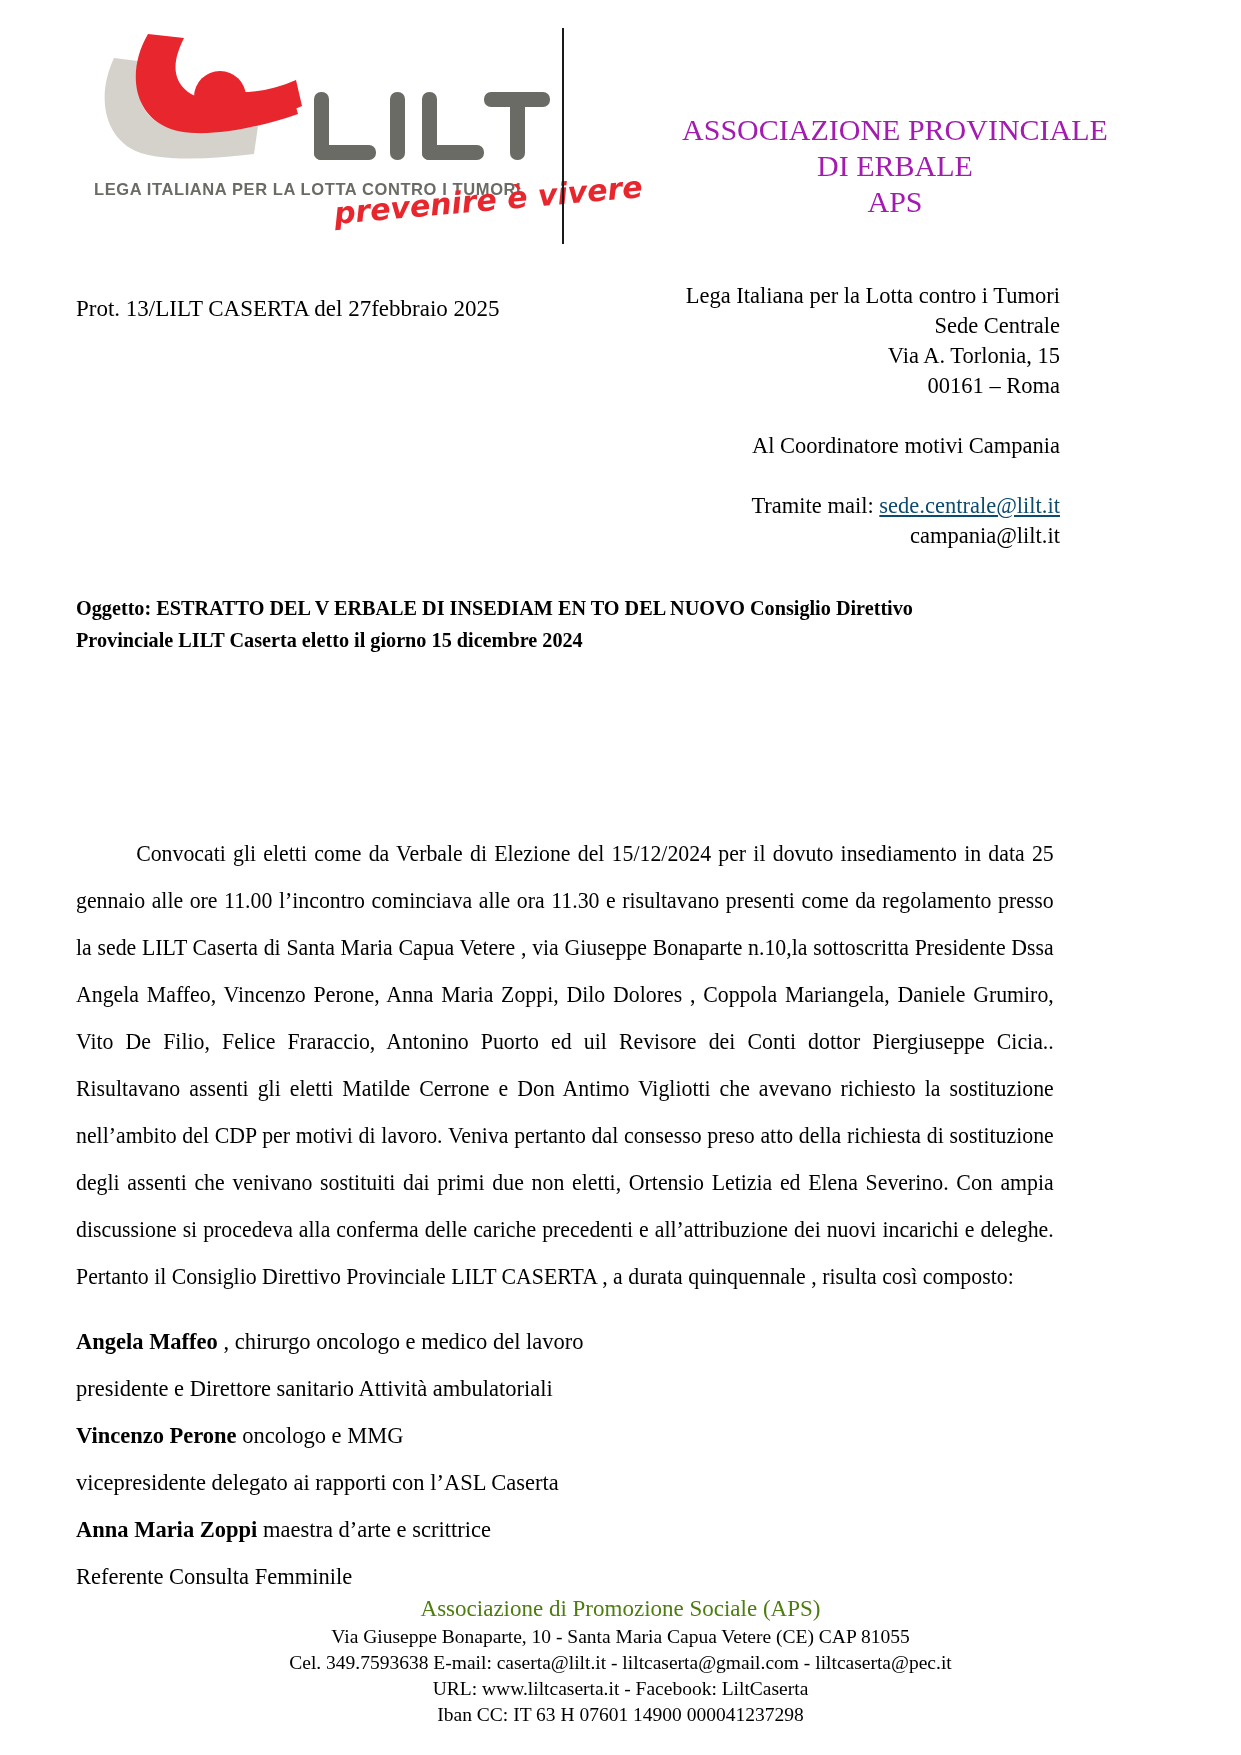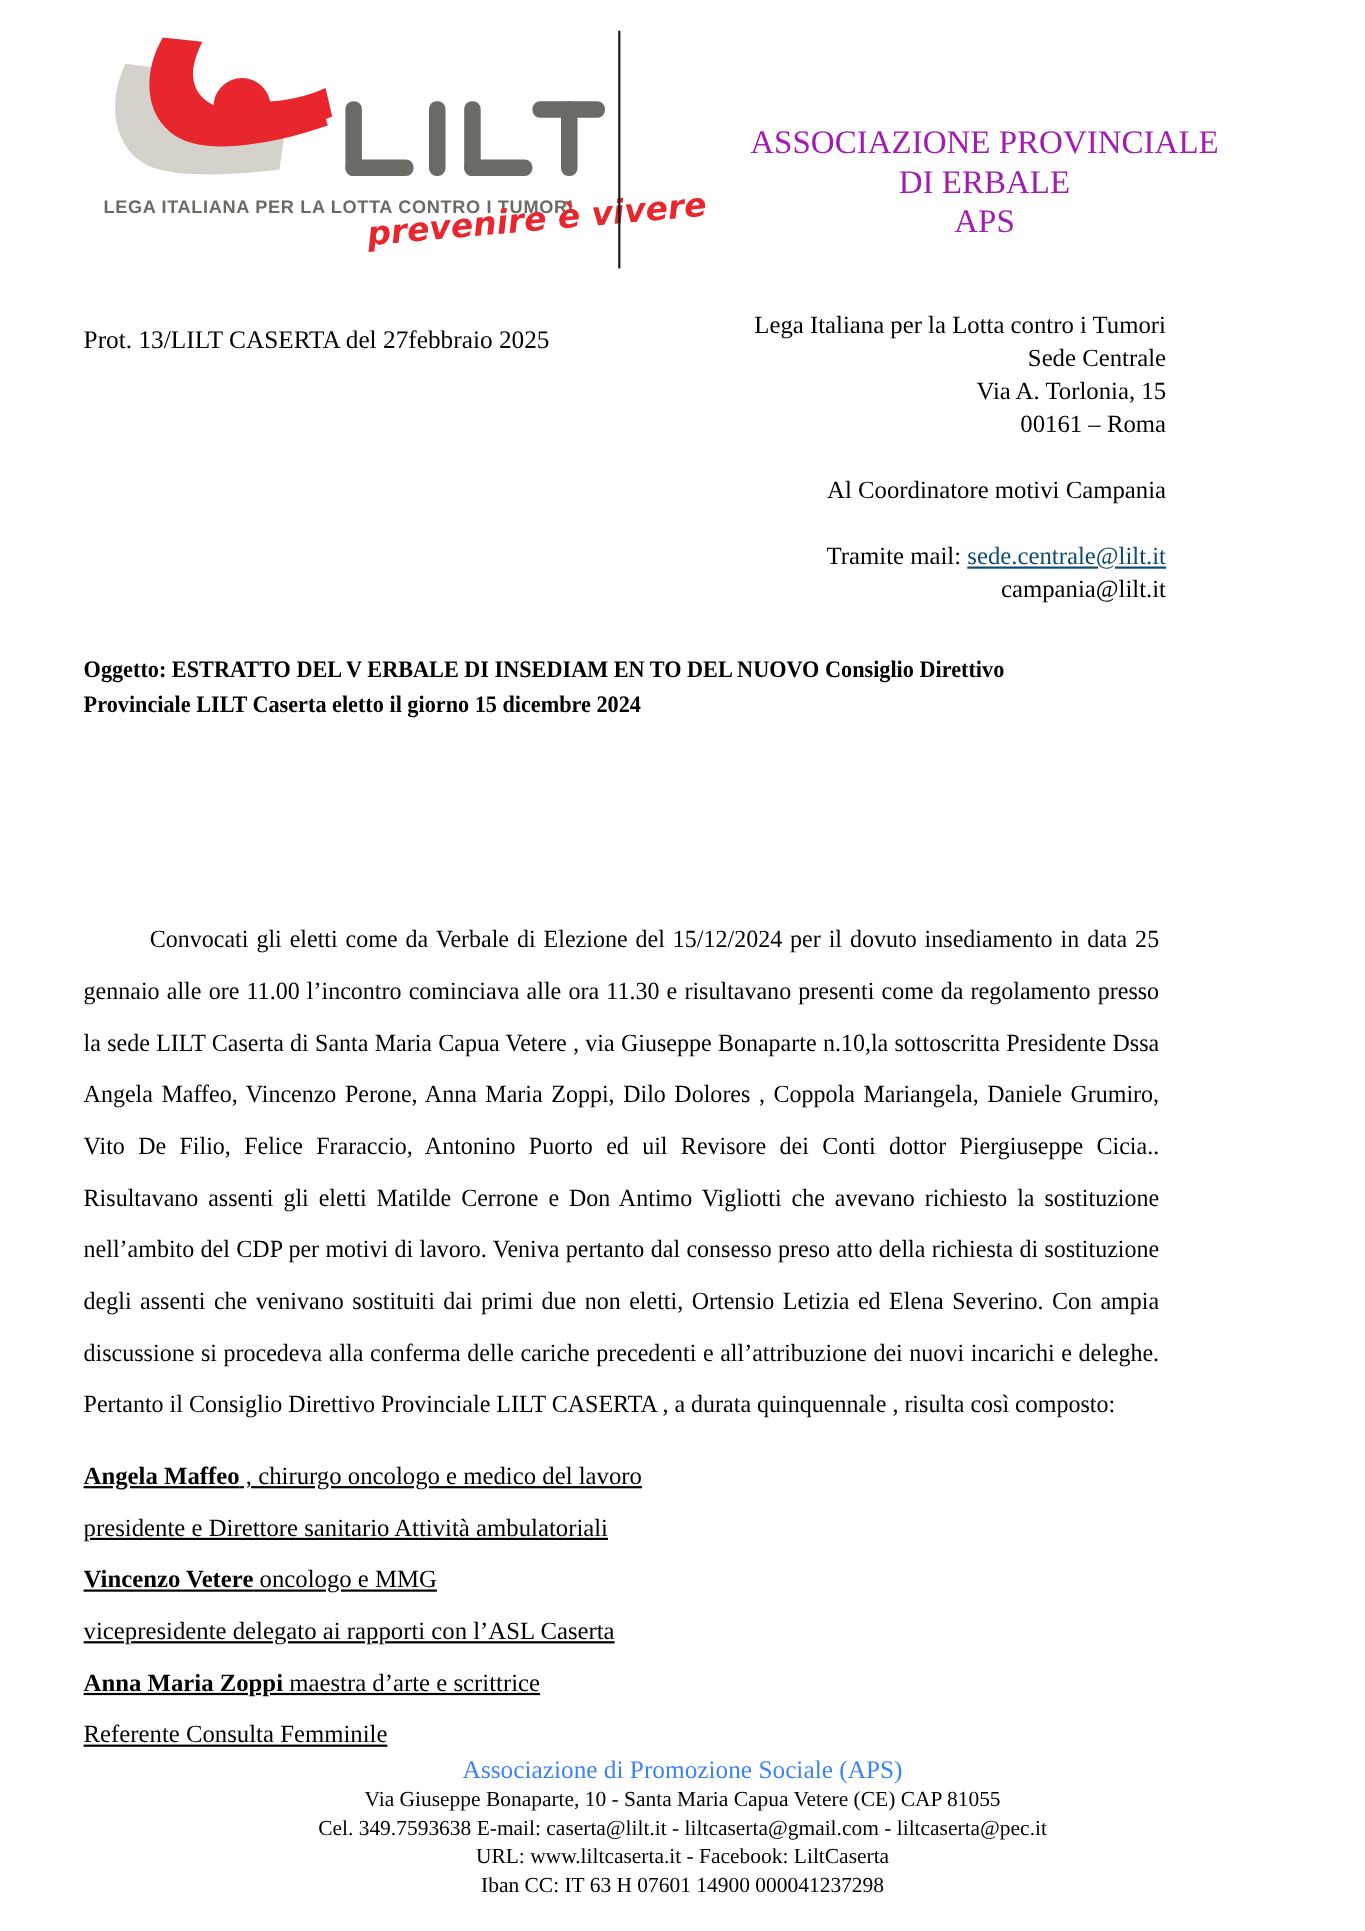--- a/index.html
+++ b/index.html
@@ -146,35 +146,35 @@
   .body-text p.indent { text-indent: 62px; }
 
   .roles {
     position: absolute;
     left: 76px;
     top: 1318px;
     width: 900px;
     font-size: 22.5px;
     line-height: 47px;
   }
-  .roles .line { white-space: nowrap; text-decoration: underline; }
+  .roles .line { white-space: nowrap; }
   .roles b { font-weight: bold; }
 
   
   .footer {
     position: absolute;
     left: 0;
     top: 1594px;
     width: 1241px;
     text-align: center;
     font-size: 19.5px;
     line-height: 26px;
   }
   .footer .f-title {
-    color: #3b82f6;
+    color: #4d7c0f;
     font-size: 23px;
     line-height: 30px;
   }
   .footer div { white-space: nowrap; }
 </style>
 </head>
 <body>
 
 <div class="page">
 
@@ -235,21 +235,21 @@
     <div>Provinciale LILT Caserta  eletto il giorno 15 dicembre 2024</div>
   </div>
 
   <div class="body-text">
     <p class="indent">Convocati gli eletti come da Verbale di Elezione del 15/12/2024  per il dovuto insediamento in data 25 gennaio alle ore 11.00 l’incontro cominciava alle ora 11.30 e risultavano presenti come da regolamento presso la sede LILT Caserta di Santa Maria Capua Vetere , via Giuseppe Bonaparte n.10,la sottoscritta Presidente Dssa Angela Maffeo, Vincenzo Perone, Anna Maria Zoppi, Dilo Dolores , Coppola Mariangela, Daniele Grumiro, Vito De Filio, Felice Fraraccio, Antonino Puorto ed uil Revisore dei Conti dottor Piergiuseppe Cicia.. Risultavano assenti gli eletti Matilde Cerrone e Don Antimo Vigliotti che avevano richiesto la sostituzione nell’ambito del CDP per motivi di lavoro. Veniva pertanto dal consesso preso atto della richiesta di sostituzione degli assenti che venivano sostituiti dai primi due non eletti, Ortensio Letizia ed Elena Severino. Con ampia  discussione  si procedeva alla conferma delle cariche precedenti e all’attribuzione dei nuovi incarichi e deleghe. Pertanto il Consiglio Direttivo Provinciale LILT CASERTA  , a durata quinquennale , risulta così composto:</p>
   </div>
 
   <div class="roles">
     <div class="line"><b>Angela Maffeo</b><span> , chirurgo oncologo e medico del lavoro</span></div>
     <div class="line">presidente  e Direttore sanitario Attività ambulatoriali</div>
-    <div class="line"><b>Vincenzo Vetere</b><span>   oncologo e MMG</span></div>
+    <div class="line"><b>Vincenzo Perone</b><span>   oncologo e MMG</span></div>
     <div class="line"> vicepresidente  delegato ai rapporti con l’ASL Caserta</div>
     <div class="line"><b>Anna Maria Zoppi</b><span>     maestra d’arte e scrittrice</span></div>
     <div class="line">Referente Consulta Femminile</div>
   </div>
 
   <div class="footer">
     <div class="f-title">Associazione di Promozione Sociale (APS)</div>
     <div>Via Giuseppe Bonaparte, 10 - Santa Maria Capua Vetere (CE) CAP 81055</div>
     <div>Cel. 349.7593638 E-mail: caserta@lilt.it - liltcaserta@gmail.com - liltcaserta@pec.it</div>
     <div>URL: www.liltcaserta.it - Facebook: LiltCaserta</div>

